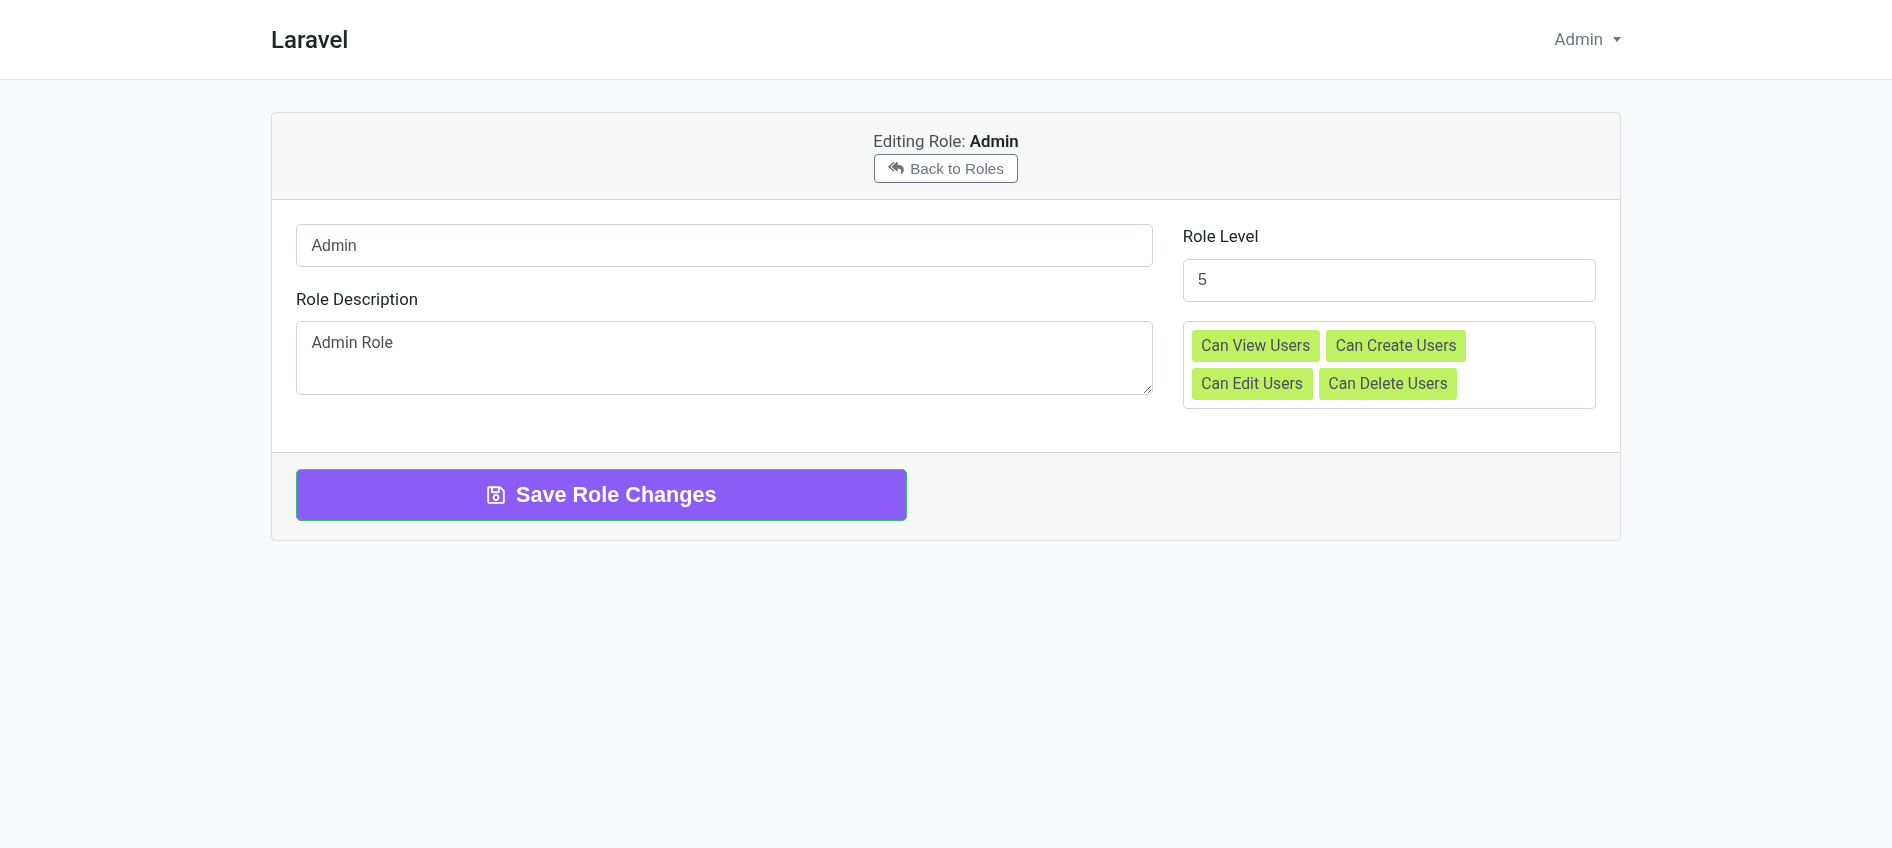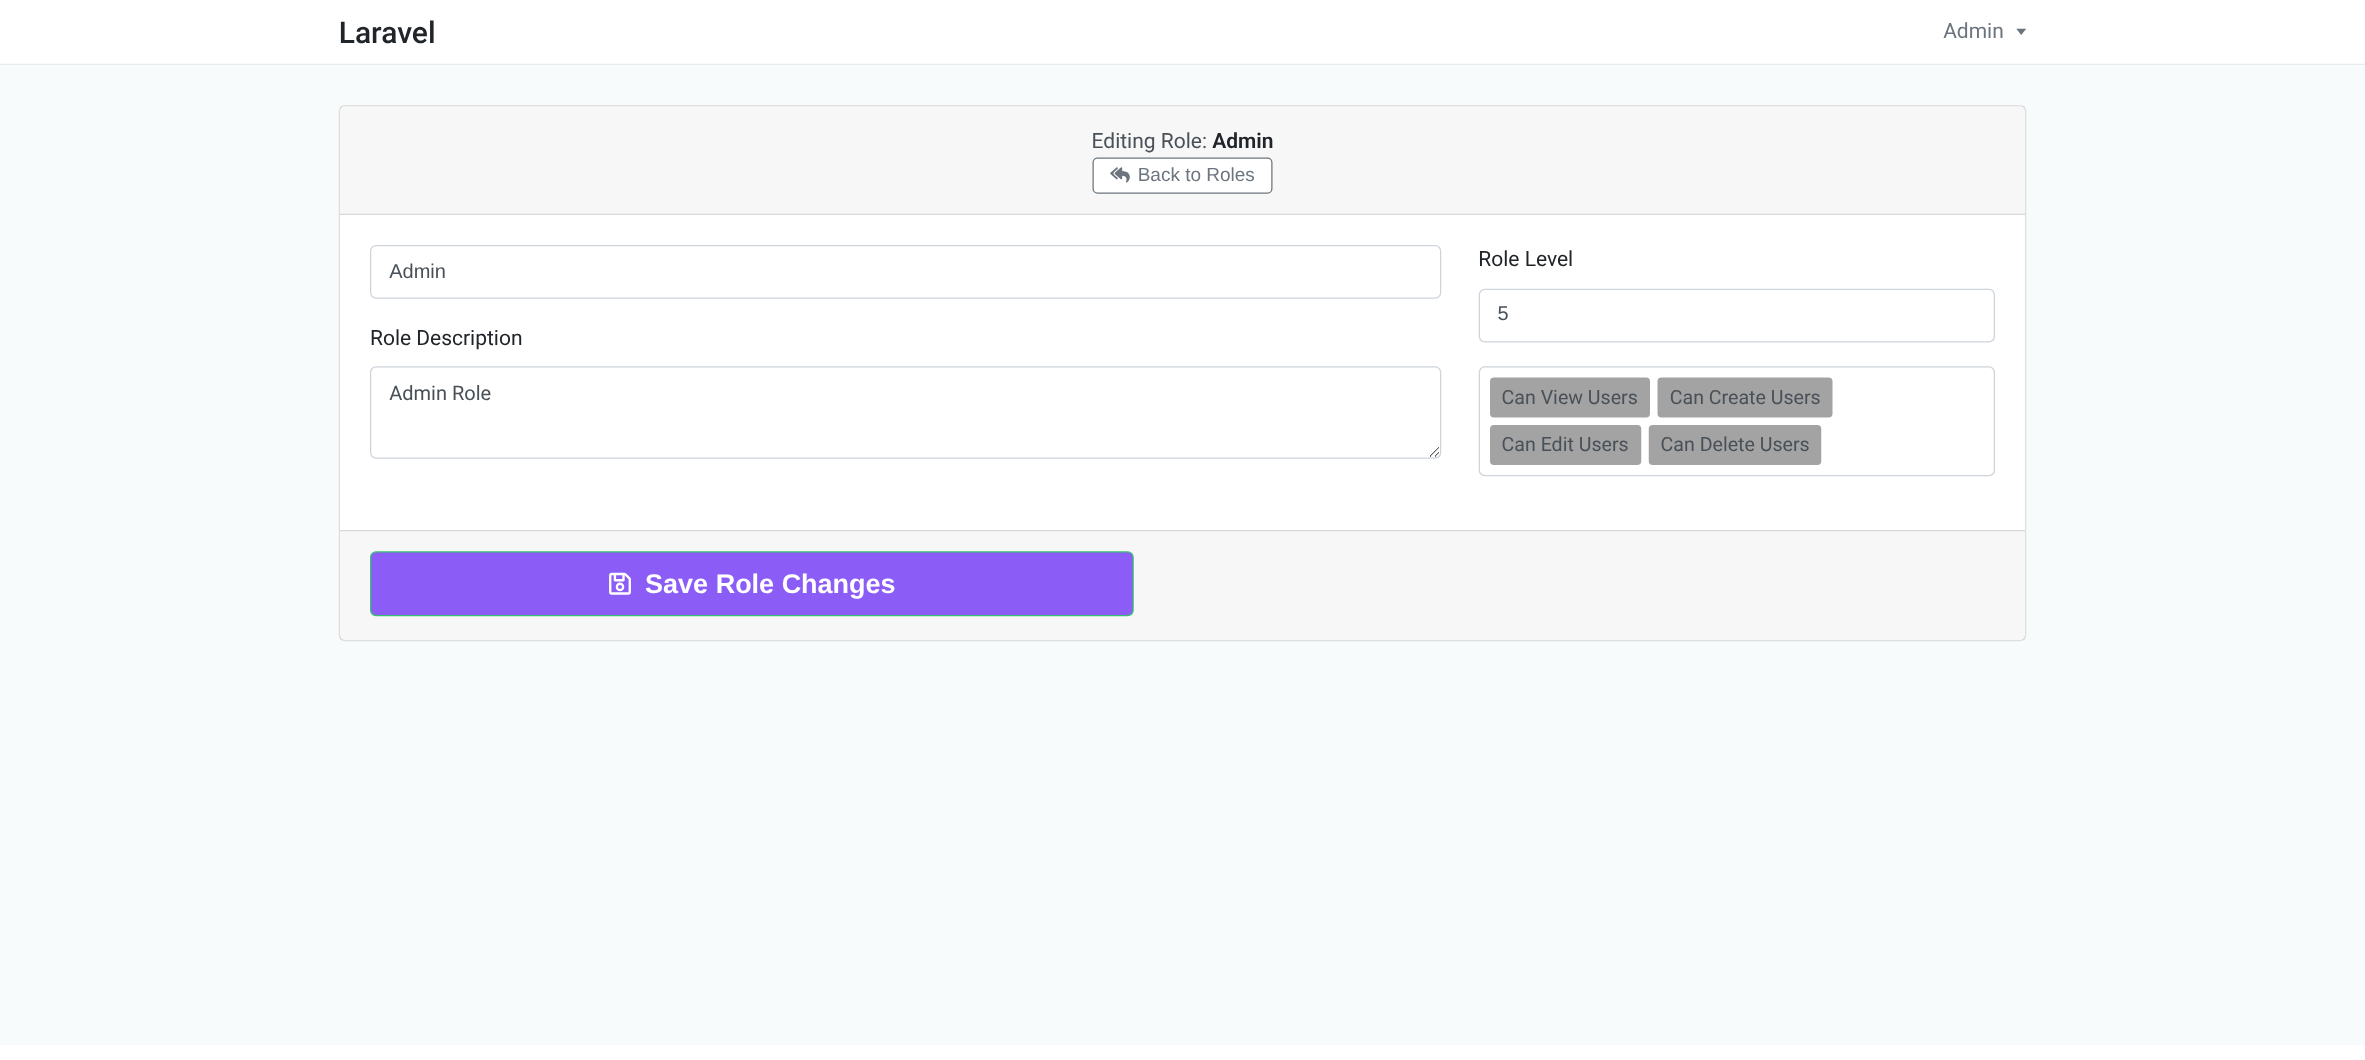--- a/index.html
+++ b/index.html
@@ -10,21 +10,21 @@
       color: #212529;
       background: #fff;
     }
     .navbar {
       display: flex;
       align-items: center;
       justify-content: space-between;
       padding: 0.5rem 1rem;
       background: #fff;
       border-bottom: 1px solid #e9ecef;
-      height: 52px;
+      height: 80px;
     }
     .container {
       width: 100%;
       max-width: 1380px;
       margin: 0 auto;
       padding: 0 15px;
       display: flex;
       align-items: center;
       justify-content: space-between;
     }
@@ -123,21 +123,21 @@
       border-radius: .3rem;
       padding: .5rem;
       display: flex;
       flex-wrap: wrap;
       gap: .4rem;
       min-height: 50px;
       background:#fff;
     }
     .tag {
       display: inline-block;
-      background: #a3a3a3;
+      background: #bef264;
       color: #495057;
       padding: .25rem .6rem;
       border-radius: .2rem;
       font-size: .98rem;
       cursor: pointer;
     }
     .card-footer {
       padding: 1rem 1.5rem 1.2rem;
       background: rgba(0,0,0,.03);
       border-top: 1px solid rgba(0,0,0,.125);

